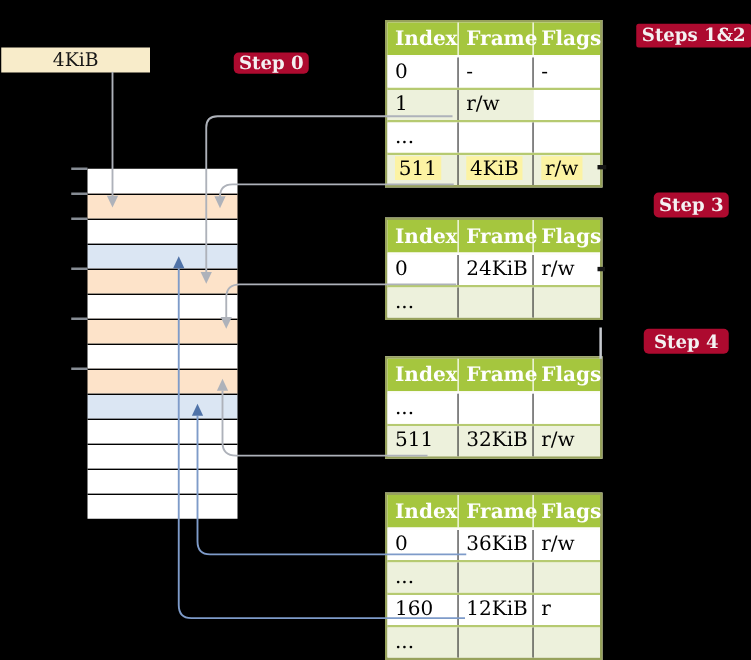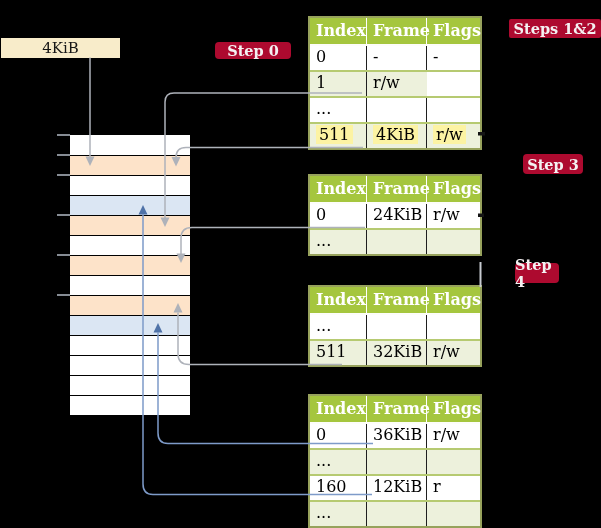--- a/index.html
+++ b/index.html
@@ -14,24 +14,24 @@
     background:#f8ecca; color:#161616; font-size:15px;
     display:flex; align-items:center; justify-content:center;
   }
 
   
   .step-label {
     position:absolute; background:#ad0a2f; color:#f4f1f2;
     border-radius:4px; font-size:14.5px;
     display:flex; align-items:center; justify-content:center;font-weight:bold;
   }
-  .step0  { left:187px; top:42px;  width:76px; height:17px;margin-left:28px; }
+  .step0  { left:187px; top:42px;  width:60px; height:17px; }
   .steps12{ left:509px; top:19px;  width:92px; height:19px; border-radius:2px; }
   .step3  { left:523px; top:154px; width:60px; height:20px; }
-  .step4  { left:515px; top:263px; width:44px; height:20px; }
+  .step4  { left:515px; top:263px; width:68px; height:20px; }
 
   
   .memory {
     position:absolute; left:70px; top:135px; width:120px; height:280px;
   }
   .mem-row { height:20px; box-sizing:border-box; border-top:1px solid #000; }
   .mem-row:first-child { border-top:none; }
   .mem-white { background:#ffffff; }
   .mem-peach { background:#fde3c9; }
   .mem-blue  { background:#dbe6f3; }

